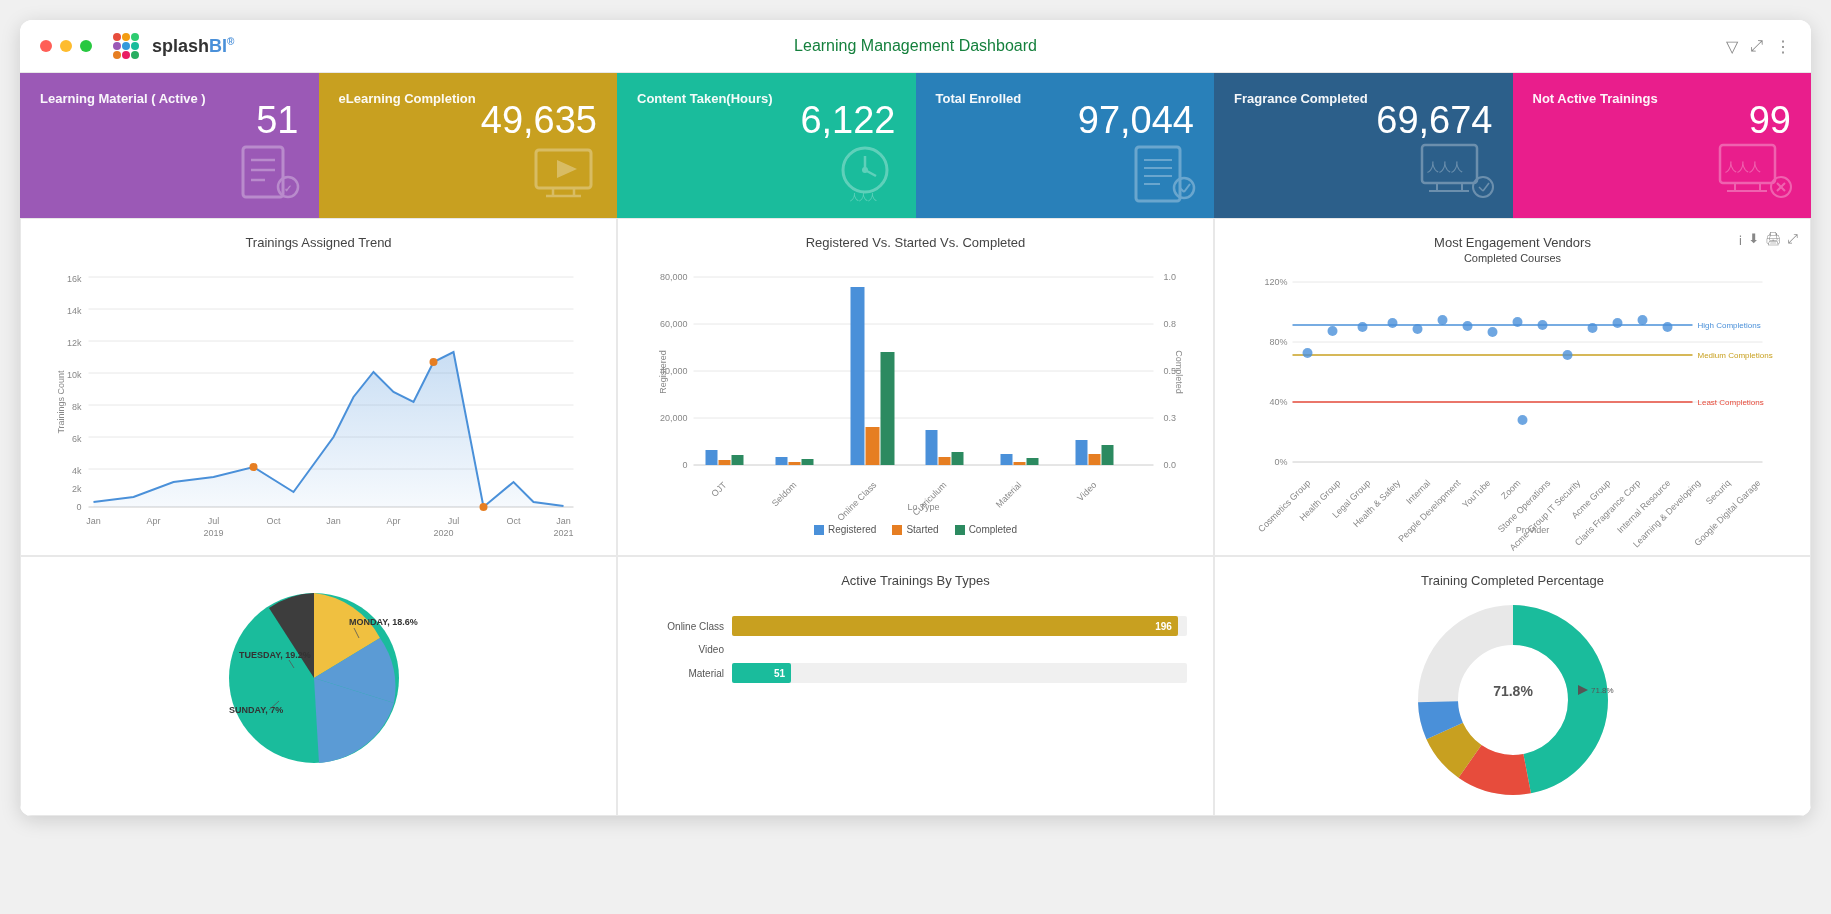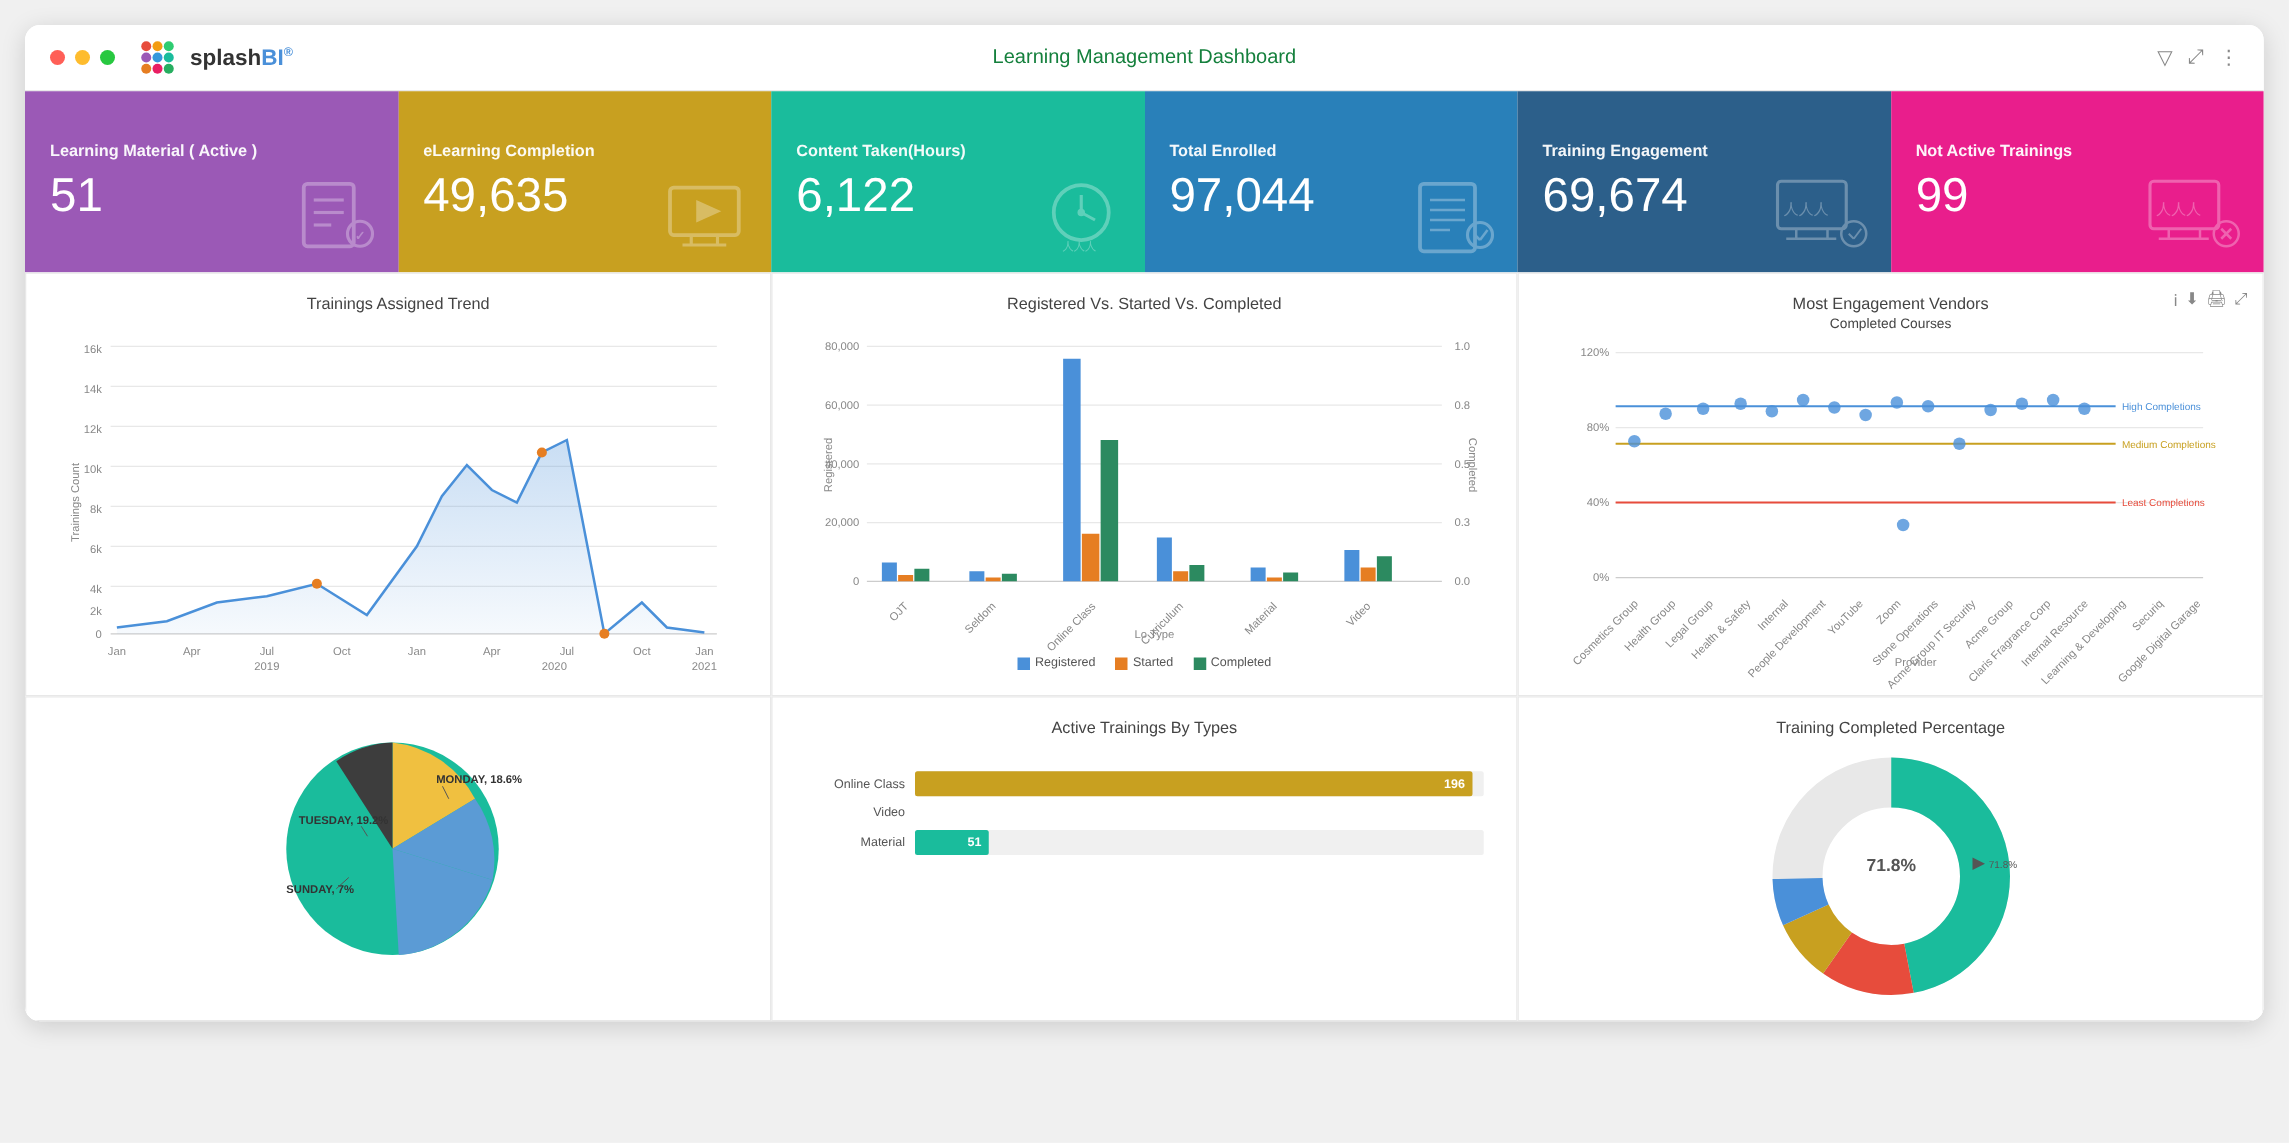--- a/index.html
+++ b/index.html
@@ -45,22 +45,22 @@
       letter-spacing: 1px;
     }
     
     
     .kpi-row { display: flex; }
     .kpi-tile {
       flex: 1;
       padding: 18px 20px;
       color: #fff;
       display: flex;
-      flex-direction: column;
-      justify-content: center;
+      flex-direction: row;
+      justify-content: space-between;
       min-height: 145px;
       position: relative;
       overflow: hidden;
     }
     .kpi-tile .tile-label { font-size: 13px; font-weight: 600; opacity: 0.95; }
     .kpi-tile .tile-value { font-size: 38px; font-weight: 300; margin-top: 8px; }
     .tile-purple { background: #9b59b6; }
     .tile-gold { background: #c8a020; }
     .tile-teal { background: #1abc9c; }
     .tile-cyan { background: #2980b9; }
@@ -206,21 +206,21 @@
           <line x1="16" y1="26" x2="44" y2="26" stroke="white" stroke-width="2"></line>
           <line x1="16" y1="34" x2="44" y2="34" stroke="white" stroke-width="2"></line>
           <line x1="16" y1="42" x2="32" y2="42" stroke="white" stroke-width="2"></line>
           <circle cx="56" cy="46" r="10" fill="none" stroke="white" stroke-width="2.5"></circle>
           <line x1="52" y1="46" x2="56" y2="50" stroke="white" stroke-width="2"></line>
           <line x1="56" y1="50" x2="62" y2="42" stroke="white" stroke-width="2"></line>
         </svg>
       </div>
 
       <div class="kpi-tile tile-blue">
-        <div class="tile-label">Training Engagement</div>
+        <div class="tile-label">Fragrance Completed</div>
         <div class="tile-value">69,674</div>
         <svg class="tile-svg" width="80" height="65" viewBox="0 0 80 65">
           <rect x="5" y="8" width="55" height="38" rx="3" fill="none" stroke="white" stroke-width="2.5"></rect>
           <line x1="20" y1="46" x2="20" y2="54" stroke="white" stroke-width="2"></line>
           <line x1="45" y1="46" x2="45" y2="54" stroke="white" stroke-width="2"></line>
           <line x1="12" y1="54" x2="52" y2="54" stroke="white" stroke-width="2"></line>
           <text x="10" y="34" fill="white" font-size="12">人人人</text>
           <circle cx="66" cy="50" r="10" fill="none" stroke="white" stroke-width="2"></circle>
           <line x1="62" y1="50" x2="66" y2="54" stroke="white" stroke-width="1.5"></line>
           <line x1="66" y1="54" x2="72" y2="46" stroke="white" stroke-width="1.5"></line>

